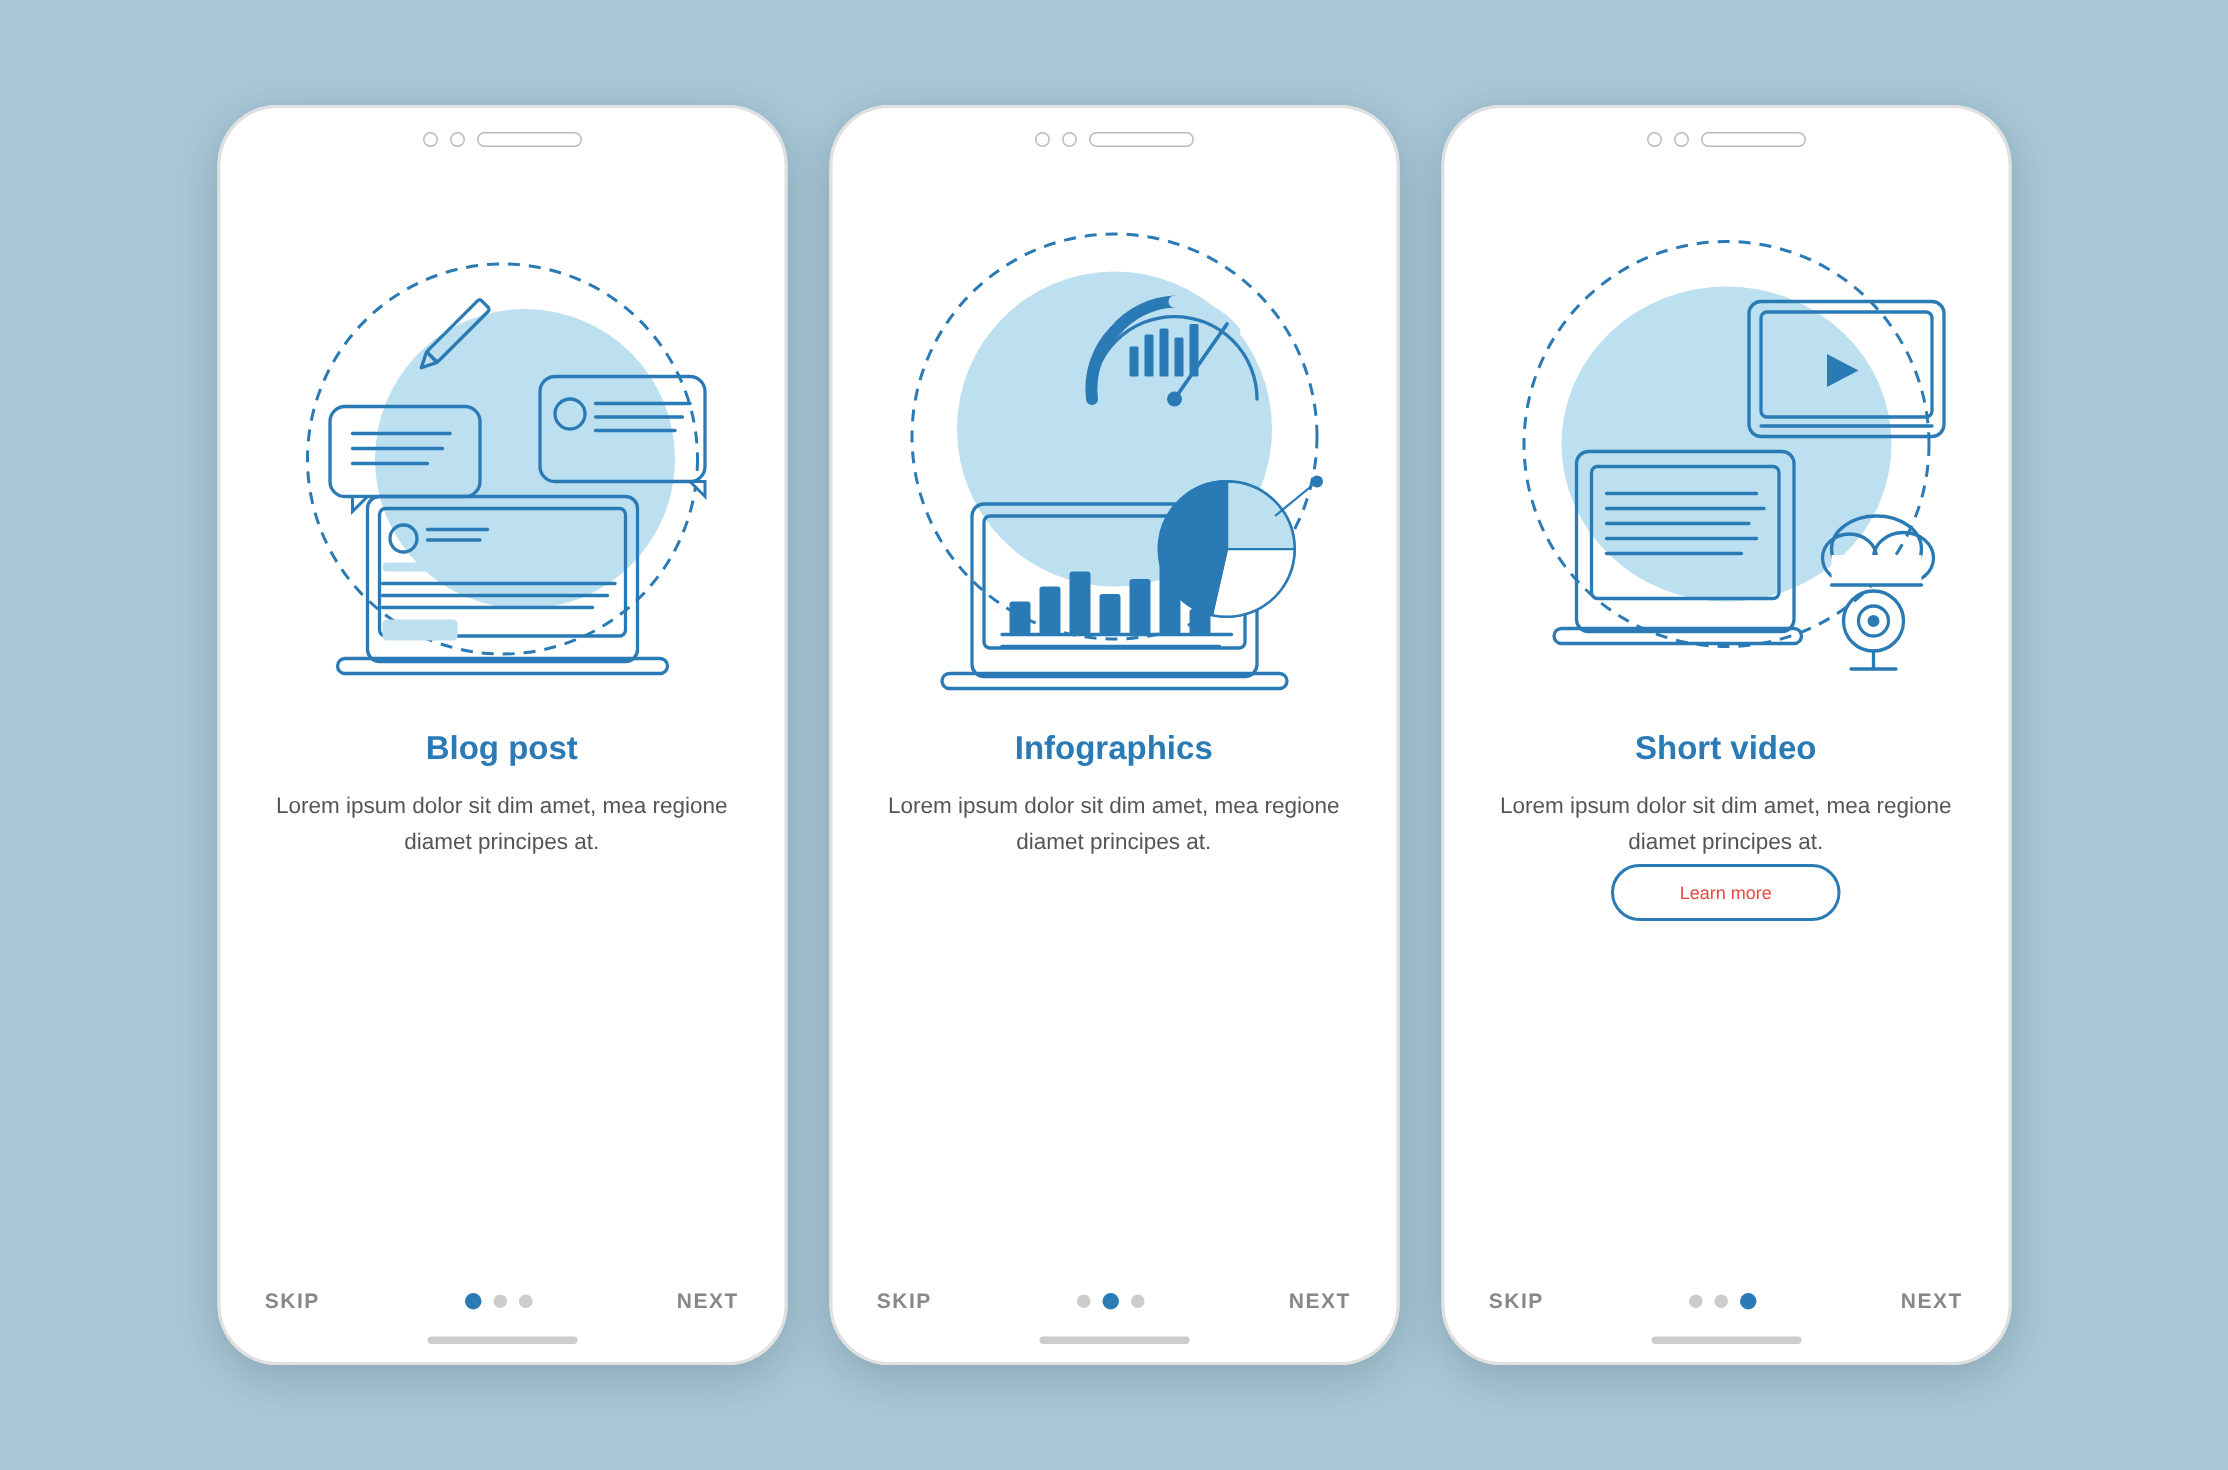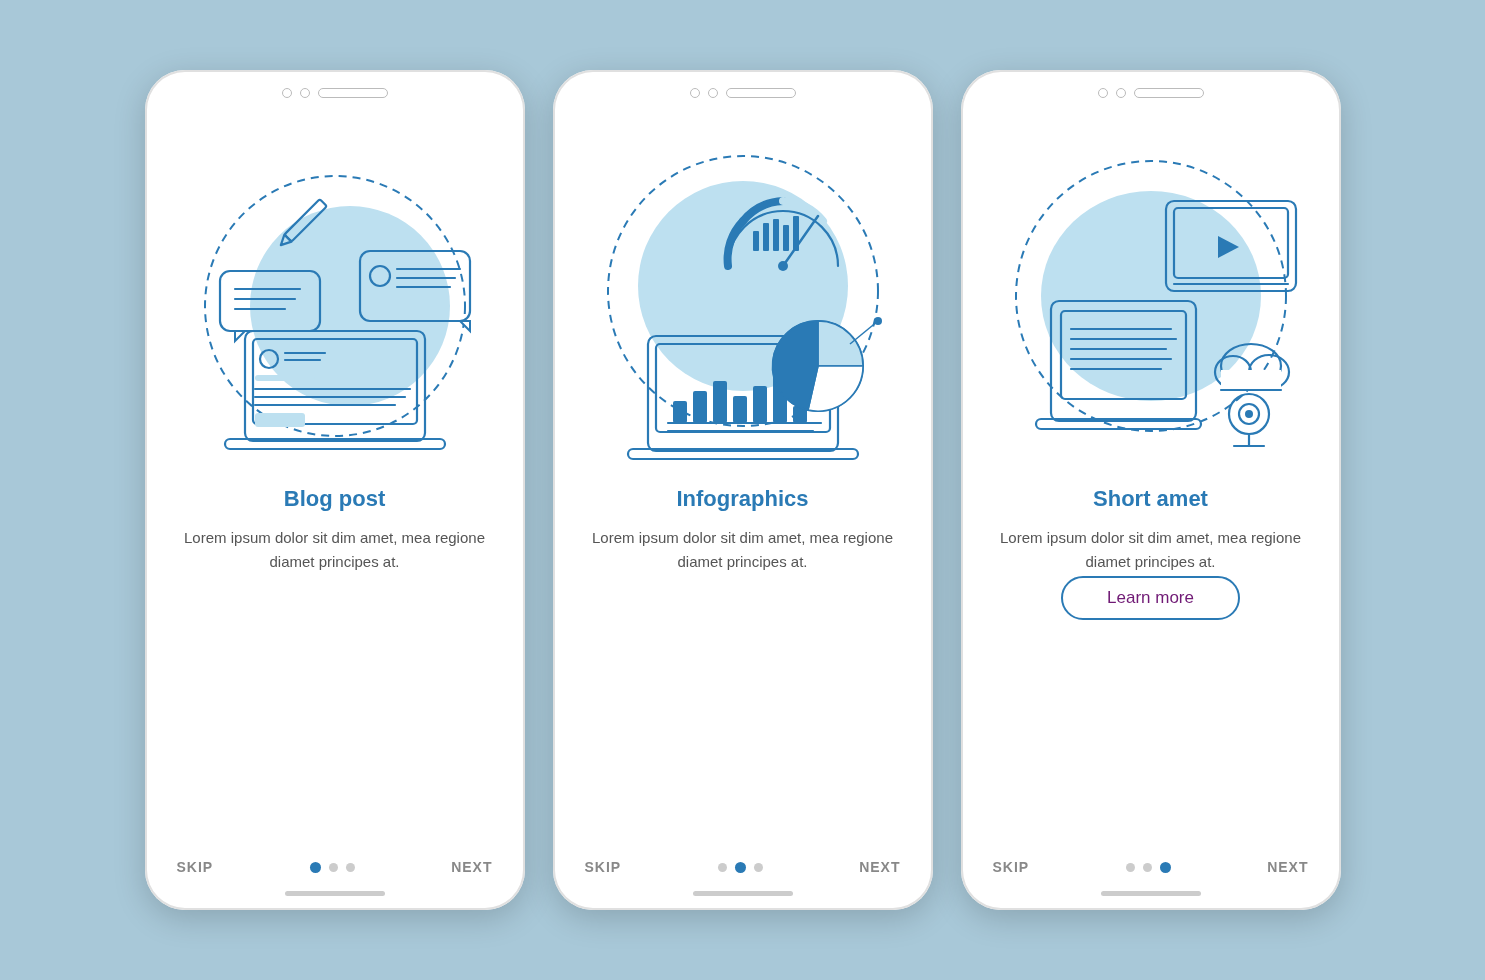--- a/index.html
+++ b/index.html
@@ -83,22 +83,22 @@
       font-size: 15px;
       color: #555;
       text-align: center;
       line-height: 1.6;
       margin-bottom: 2px;
     }
     .learn-more-btn {
       border: 2px solid #2a7ab5;
       border-radius: 30px;
       padding: 10px 44px;
-      font-size: 17px;
-      color: #701a75;
+      font-size: 12px;
+      color: #ef4444;
       background: transparent;
       cursor: pointer;
       margin-bottom: 10px;
       font-weight: 500;
     }
     .phone-nav {
       display: flex;
       justify-content: space-between;
       width: 100%;
       padding: 0 32px;
@@ -342,21 +342,21 @@
         <g transform="translate(268, 298)">
           <circle cx="0" cy="0" r="20" class="icon-stroke" fill="white" stroke-width="2.5"></circle>
           <circle cx="0" cy="0" r="10" class="icon-stroke" stroke-width="2"></circle>
           <circle cx="0" cy="0" r="4" fill="#2a7ab5"></circle>
           <line x1="0" y1="20" x2="0" y2="32" class="icon-stroke" stroke-width="2.5"></line>
           <line x1="-15" y1="32" x2="15" y2="32" class="icon-stroke" stroke-width="2.5"></line>
         </g>
       </svg>
     </div>
     <div class="phone-content">
-      <div class="phone-title">Short amet</div>
+      <div class="phone-title">Short video</div>
       <div class="phone-desc">Lorem ipsum dolor sit dim amet, mea regione diamet principes at.</div>
       <button class="learn-more-btn">Learn more</button>
     </div>
     <div class="phone-nav">
       <span class="nav-skip">SKIP</span>
       <div class="nav-dots">
         <div class="dot"></div>
         <div class="dot"></div>
         <div class="dot active"></div>
       </div>

